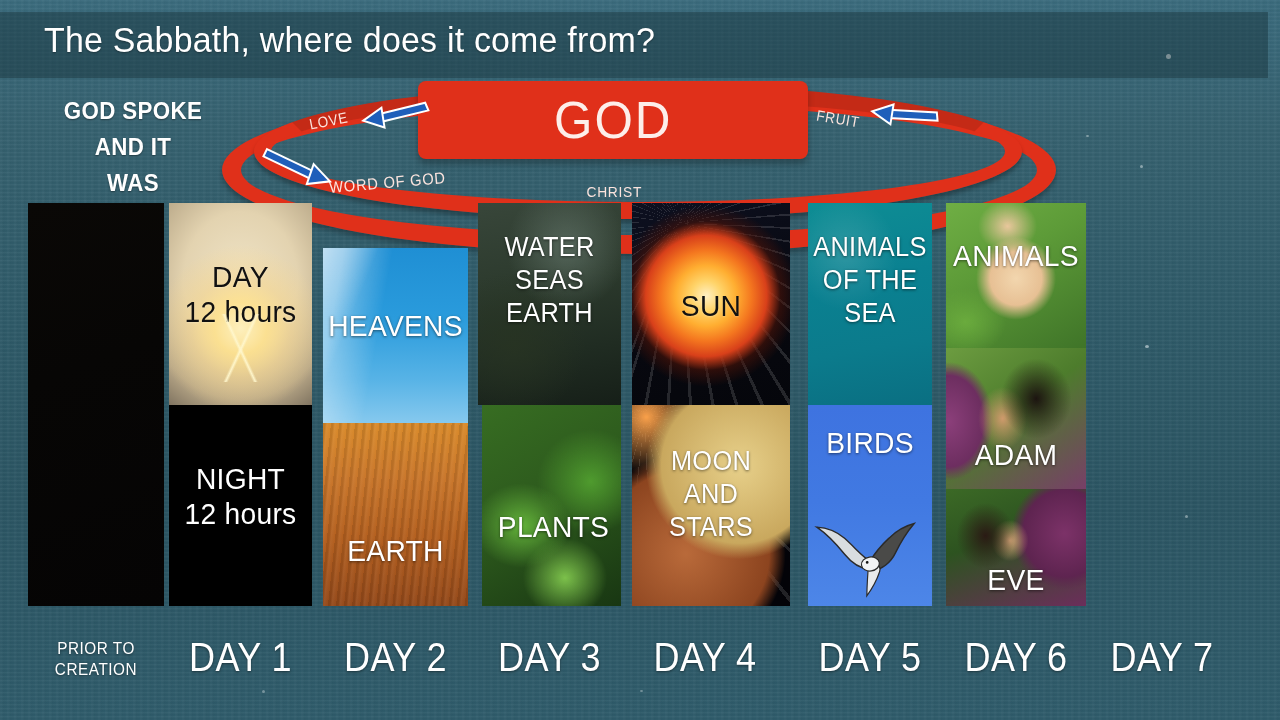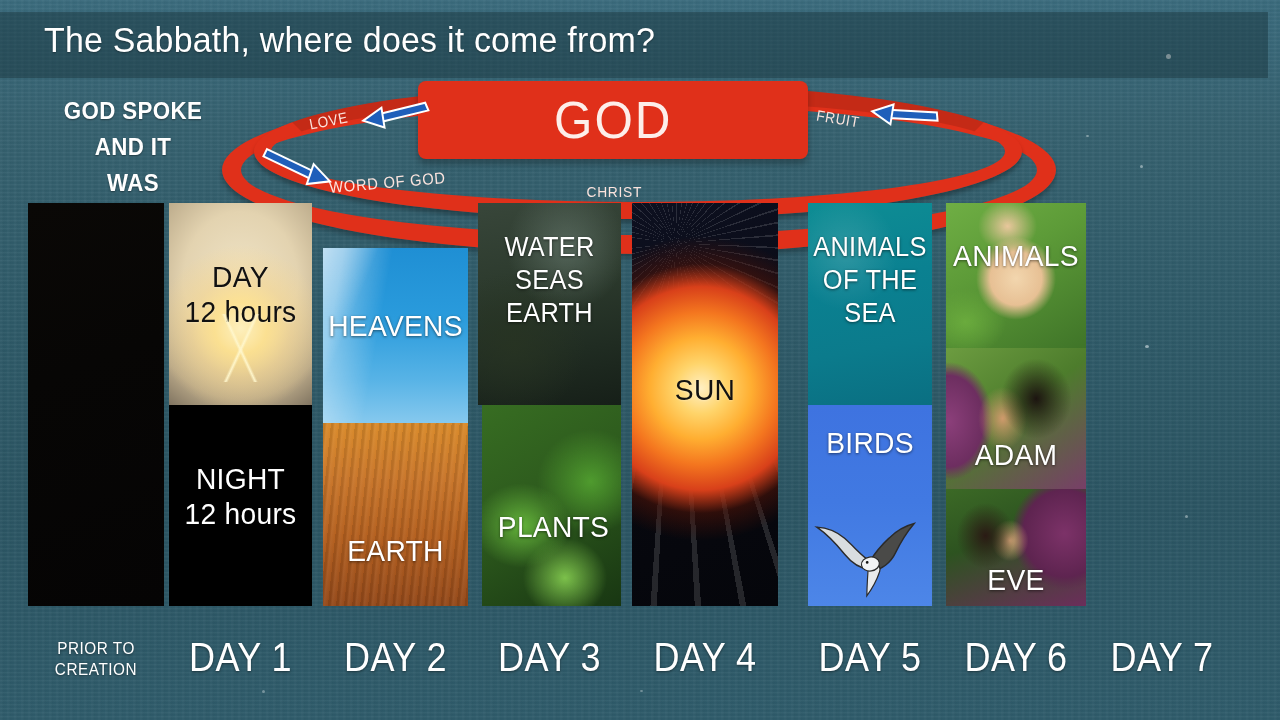--- a/index.html
+++ b/index.html
@@ -298,23 +298,28 @@
       <div class="col" style="left: 478px; width: 143px;">
         <div class="panel img-darkwater" style="flex: 50 0 0px;">
           <div class="plabel small" style="top: 14%; white-space: pre-line;">WATER
 SEAS
 EARTH</div>
         </div>
         <div class="panel img-plants" style="flex: 50 0 0px; margin-left: 8px;">
           <div class="plabel" style="top: 52%; white-space: pre-line;">PLANTS</div>
         </div>
       </div>
-      <div class="col" style="left: 632px; width: 146px;">
+      <div class="col" style="left: 632px; width: 158px;">
         <div class="panel img-sun" style="flex: 50 0 0px;">
           <div class="plabel dark" style="top: 42%; white-space: pre-line;">SUN</div>
+        </div>
+        <div class="panel img-space" style="flex: 50 0 0px;">
+          <div class="plabel small" style="top: 20%; white-space: pre-line;">MOON
+AND
+STARS</div>
         </div>
       </div>
       <div class="col" style="left: 808px; width: 124px;">
         <div class="panel img-sea" style="flex: 50 0 0px;">
           <div class="plabel small" style="top: 14%; white-space: pre-line;">ANIMALS
 OF THE
 SEA</div>
         </div>
         <div class="panel img-birdsky" style="flex: 50 0 0px;">
           <div class="bird"><svg width="104" height="84" viewBox="0 0 104 84">

